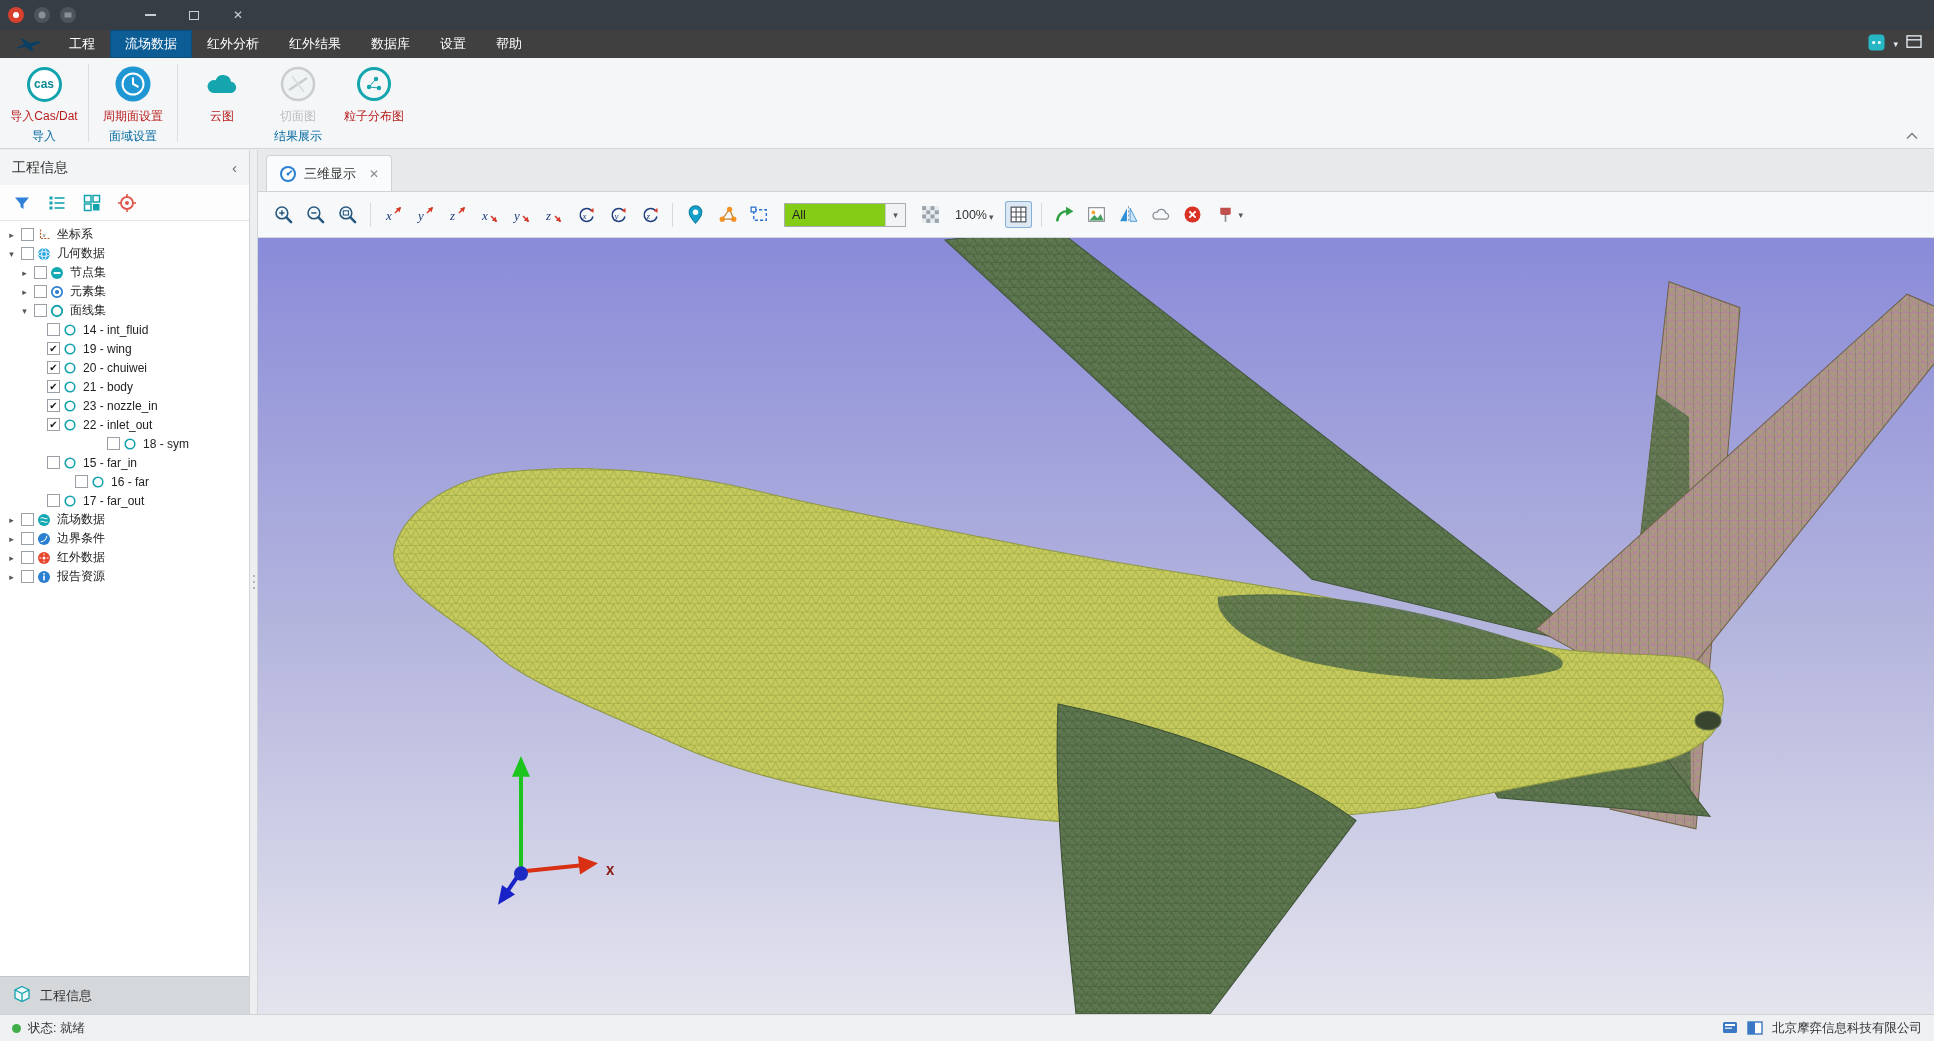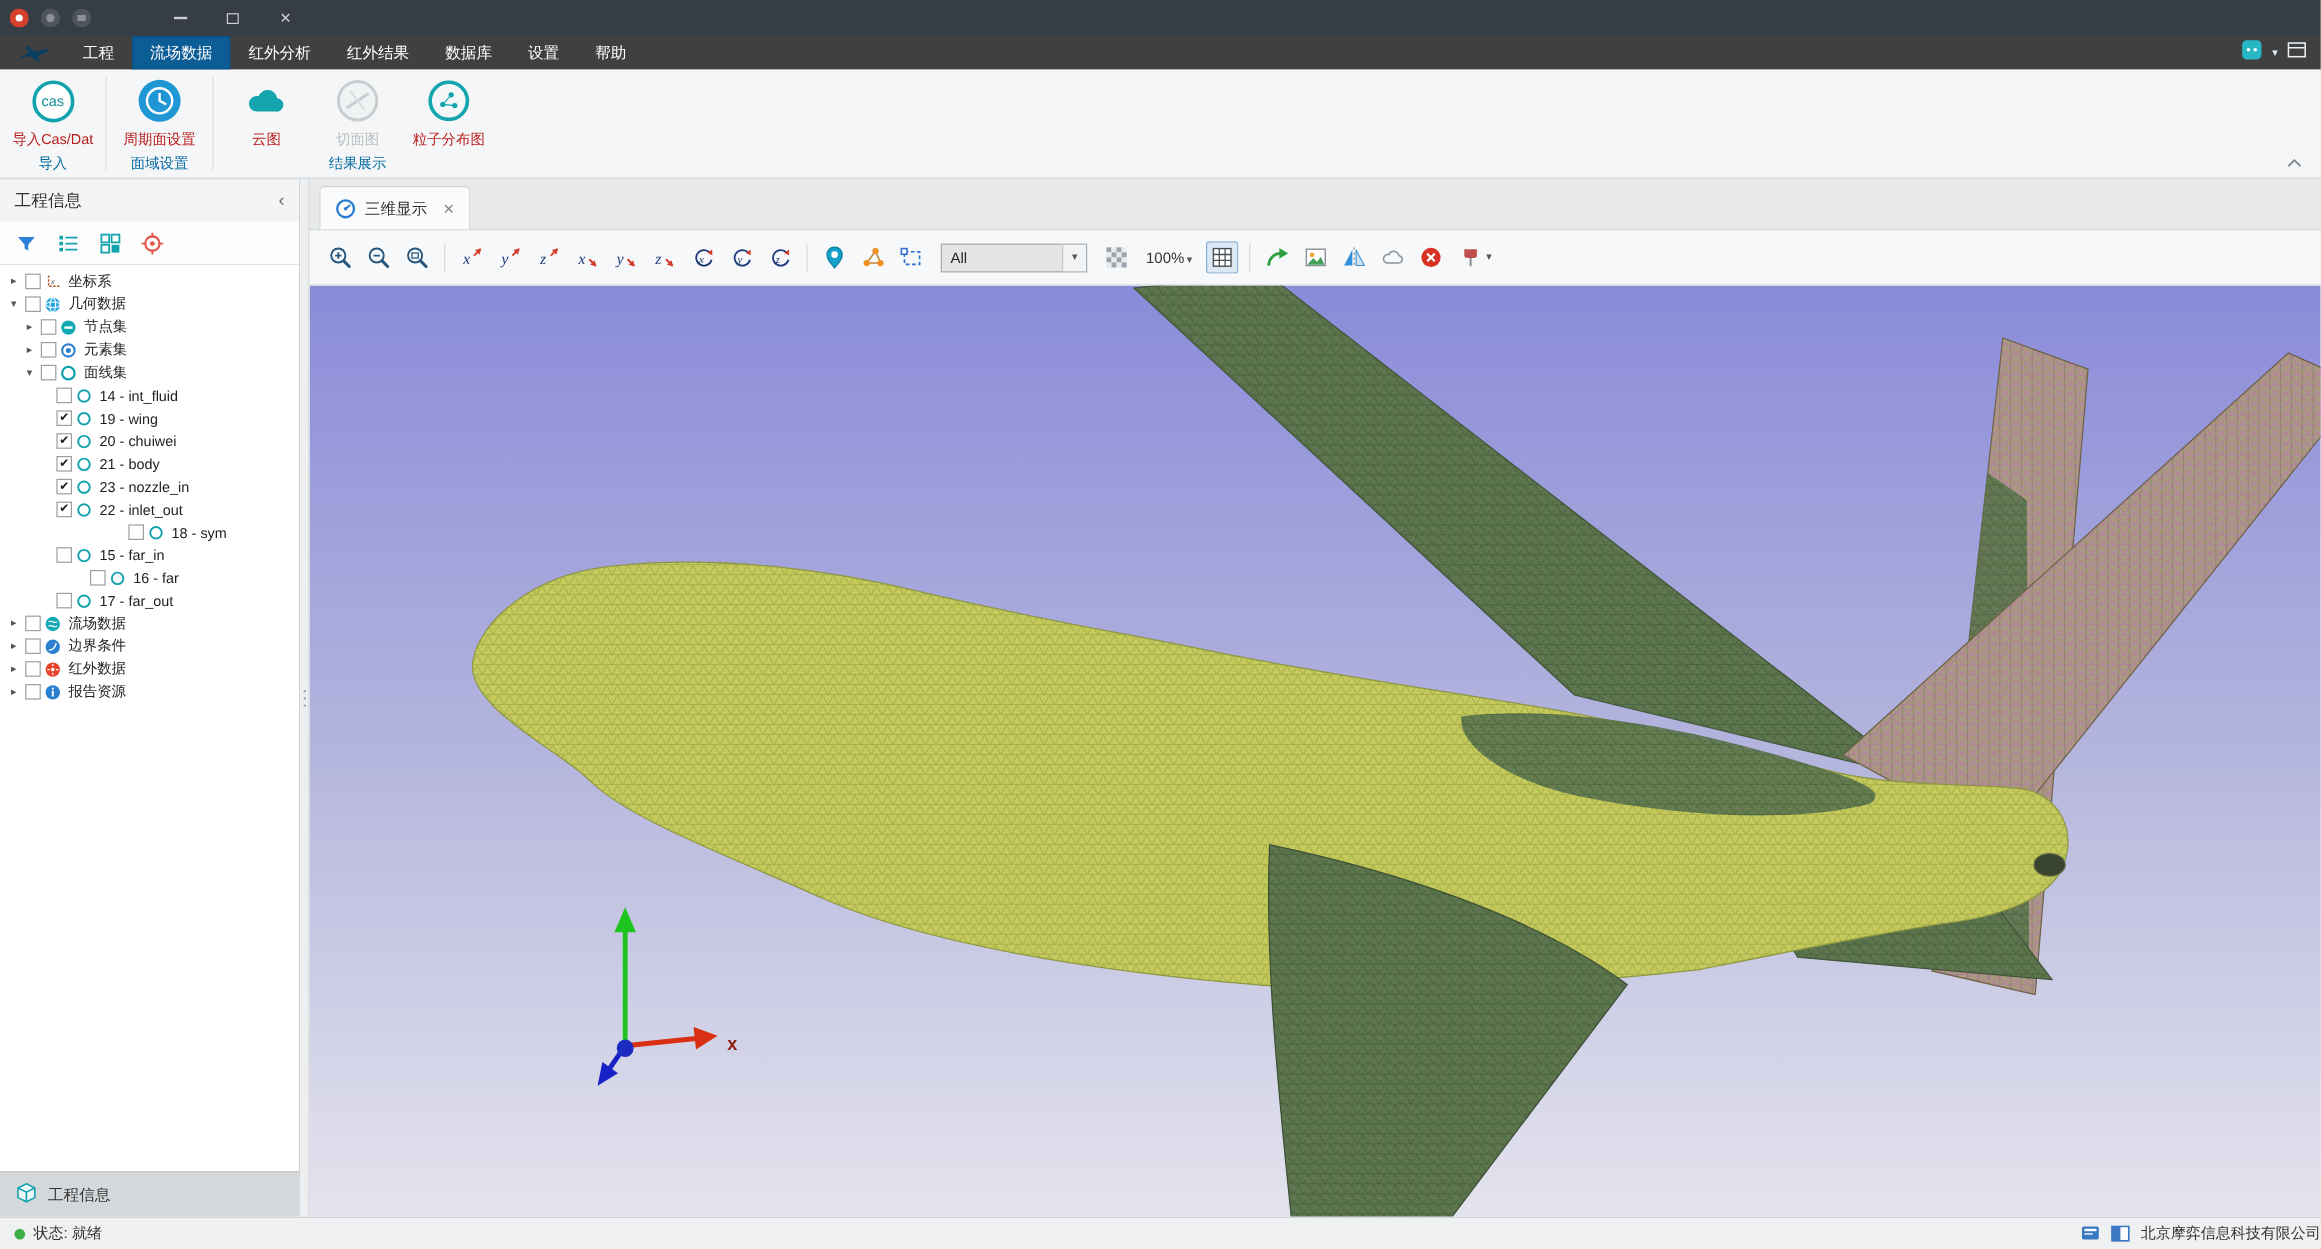--- a/index.html
+++ b/index.html
@@ -31,21 +31,21 @@
 .rgroup{display:flex;flex-direction:column;padding:0 8px}
 .rbtns{flex:1;display:flex;align-items:flex-start;padding-top:7px;gap:4px}
 .rbtn{min-width:72px;display:flex;flex-direction:column;align-items:center;gap:5px;cursor:pointer}
 .rbtn .ricon{width:38px;height:38px;display:flex;align-items:center;justify-content:center}
 .rbtn .ricon svg{width:38px;height:38px;display:block}
 .rlabel{font-size:12px;color:#b91c1c;white-space:nowrap}
 .rbtn.disabled{opacity:.55;cursor:default}
 .rbtn.disabled .rlabel{color:#8a9094}
 .rgname{text-align:center;font-size:12px;color:#0369a1;padding:3px 0 6px}
 .rsep{width:1px;background:#dcdfe2;margin:6px 0}
-.cas-circle{width:35px;height:35px;border-radius:50%;border:3px solid #12a3ae;color:#0d8a93;font-weight:normal;font-size:12px;display:flex;align-items:center;justify-content:center;background:#fff}
+.cas-circle{width:35px;height:35px;border-radius:50%;border:3px solid #12a3ae;color:#0d8a93;font-weight:bold;font-size:12px;display:flex;align-items:center;justify-content:center;background:#fff}
 .ribbon-collapse{position:absolute;right:16px;bottom:8px;cursor:pointer;line-height:0}
 
 
 .shell{position:absolute;top:150px;left:0;right:0;bottom:27px}
 
 
 .left-panel{position:absolute;left:0;top:0;bottom:0;width:250px;background:#fff;border-right:1px solid #cfd3d6;display:flex;flex-direction:column}
 .panel-header{height:35px;display:flex;align-items:center;padding:0 12px;background:#f2f4f5;font-size:14px;color:#333}
 .ph-collapse{margin-left:auto;color:#666;font-size:15px;cursor:pointer}
 .panel-tools{height:36px;display:flex;align-items:center;gap:15px;padding:0 12px;background:#fdfdfe;border-bottom:1px solid #e2e5e8}
@@ -67,32 +67,32 @@
 .tabbar{height:42px;background:#e7e9eb;display:flex;align-items:flex-end;padding-left:8px;border-bottom:1px solid #cfd3d6}
 .tab{height:36px;background:#fafbfc;border:1px solid #cfd3d6;border-bottom:none;border-radius:4px 4px 0 0;display:flex;align-items:center;gap:7px;padding:0 12px;font-size:13px;color:#333;cursor:pointer}
 .tab svg{display:block}
 .tab .close{color:#888;font-size:12px;margin-left:6px;cursor:pointer}
 .vtoolbar{height:46px;background:#f6f8f9;border-bottom:1px solid #d2d6d9;display:flex;align-items:center;gap:5px;padding:0 12px}
 .vtbtn{width:27px;height:27px;display:inline-flex;align-items:center;justify-content:center;border-radius:3px;cursor:pointer;flex:0 0 auto}
 .vtbtn svg{width:21px;height:21px;display:block}
 .vtbtn.active{background:#dce9f5;box-shadow:inset 0 0 0 1px #86b0d6}
 .vtbtn.wide{width:auto;padding:0 4px;gap:3px}
 .vtb-sep{width:1px;height:24px;background:#d6dadd;margin:0 4px;flex:0 0 1px}
-.vselect{width:122px;height:24px;border:1px solid #a8adb2;background:#e5e5e5;display:inline-flex;align-items:center;margin:0 6px;font-size:12.5px;cursor:pointer;flex:0 0 auto}
+.vselect{width:122px;height:24px;border:1px solid #a8adb2;background:#84cc16;display:inline-flex;align-items:center;margin:0 6px;font-size:12.5px;cursor:pointer;flex:0 0 auto}
 .vsel-text{flex:1;padding-left:7px;color:#222}
 .vsel-btn{width:20px;height:100%;border-left:1px solid #c8ccd0;background:#f1f3f4;display:flex;align-items:center;justify-content:center;font-size:9px;color:#555}
 .vzoom{display:inline-flex;align-items:flex-end;gap:2px;font-size:12.5px;color:#333;padding:0 6px;cursor:pointer;flex:0 0 auto}
 .viewport{flex:1;position:relative;overflow:hidden}
 .viewport svg.scene{position:absolute;inset:0;width:100%;height:100%;display:block}
 .msgbar{height:30px;background:#f3f5f6;border-top:1px solid #d2d6d9;display:flex;align-items:center;padding-left:12px;font-size:13px;color:#555}
 
 
 .statusbar{position:absolute;left:0;right:0;bottom:0;height:27px;background:#eef0f2;border-top:1px solid #d0d4d7;display:flex;align-items:center;font-size:12.5px;color:#333}
 .sb-dot{width:9px;height:9px;border-radius:50%;background:#3fae49;margin:0 7px 0 12px;flex:0 0 9px}
-.sb-right{margin-left:auto;display:flex;align-items:center;gap:9px;}
+.sb-right{margin-left:auto;display:flex;align-items:center;gap:9px;padding-right:12px}
 .sb-right svg{display:block}
 </style>
 </head>
 <body>
 
 <div class="titlebar">
   <div class="tb-left">
     <span>
         <svg width="16" height="16" viewBox="0 0 16 16">
           <circle cx="8" cy="8" r="8" fill="#d8402e"></circle>

